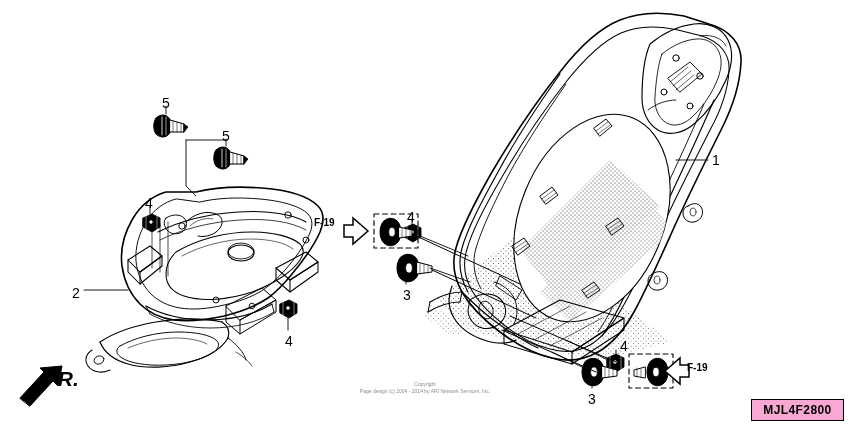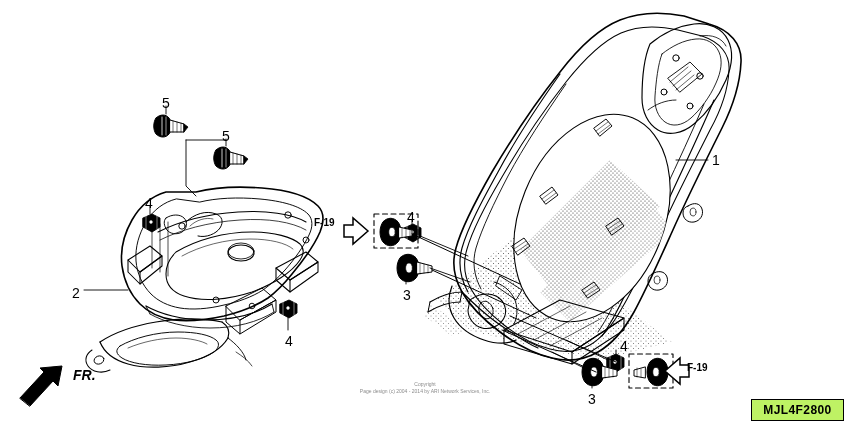--- a/index.html
+++ b/index.html
@@ -26,43 +26,43 @@
     position:absolute;
     font-family:"Liberation Sans", sans-serif;
     font-size:10px;font-weight:bold;color:#000;
     letter-spacing:0px;white-space:nowrap;
   }
 
   
   .frlabel{
     position:absolute;
     font-family:"Liberation Sans", sans-serif;
-    font-size:14px;font-weight:bold;font-style:italic;
-    color:#000;white-space:nowrap;margin-left:28px;
+    font-size:21px;font-weight:bold;font-style:italic;
+    color:#000;white-space:nowrap;
   }
 
   
   #footer{
     position:absolute;left:0;top:381px;width:850px;
     text-align:center;color:#8c8c8c;
     font-family:"Liberation Sans", sans-serif;
     font-size:5px;line-height:6.5px;
   }
   #footer div{white-space:nowrap;}
 
   
   #partno{
     position:absolute;left:751px;top:399px;
     width:91px;height:20px;
     border:1px solid #000;
     display:flex;align-items:center;justify-content:center;
     font-family:"Liberation Sans", sans-serif;
     font-size:12px;font-weight:bold;color:#000;
     letter-spacing:0.4px;
-    background:#bef264;
+    background:#f9a8d4;
   }
 </style>
 </head>
 <body>
 
 <div id="stage">
 
   <svg class="layer" viewBox="0 0 850 425">
     <defs>
 

